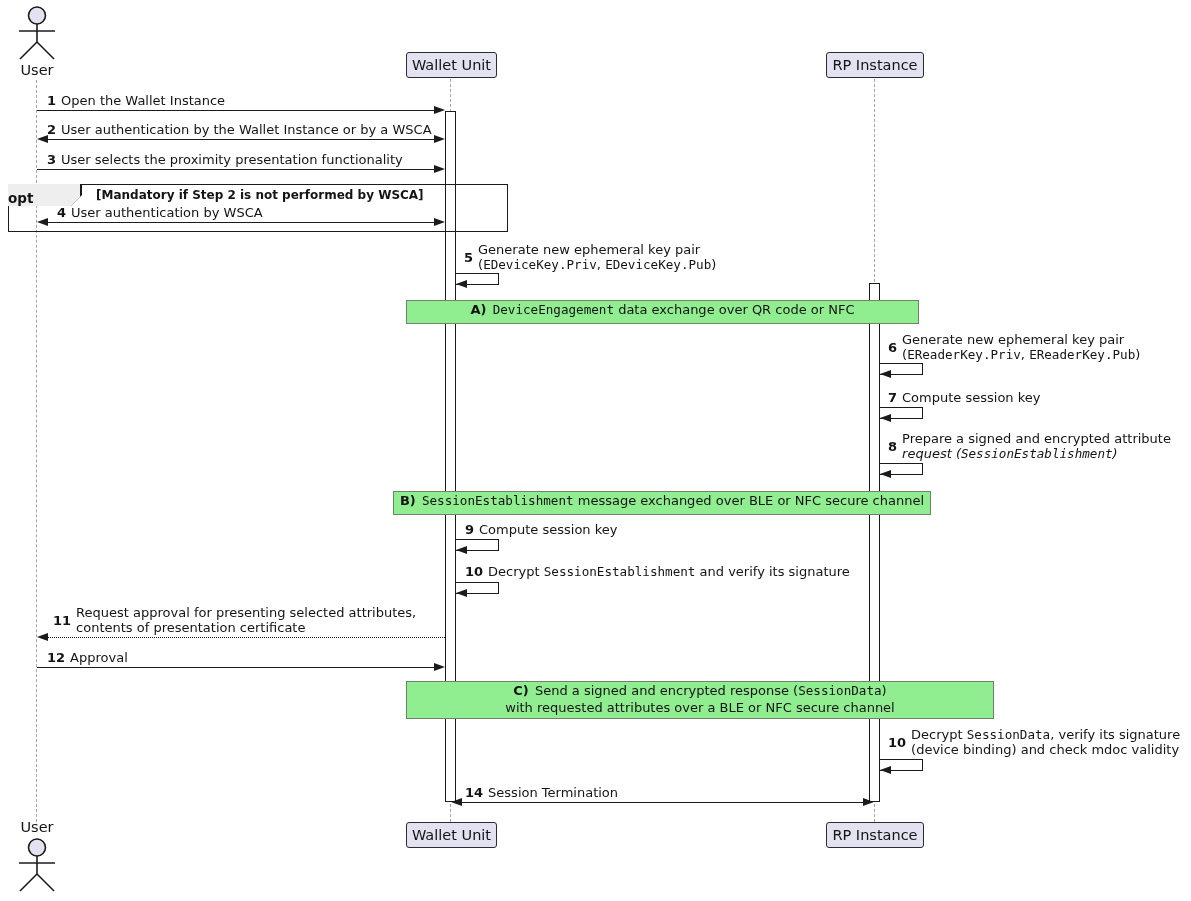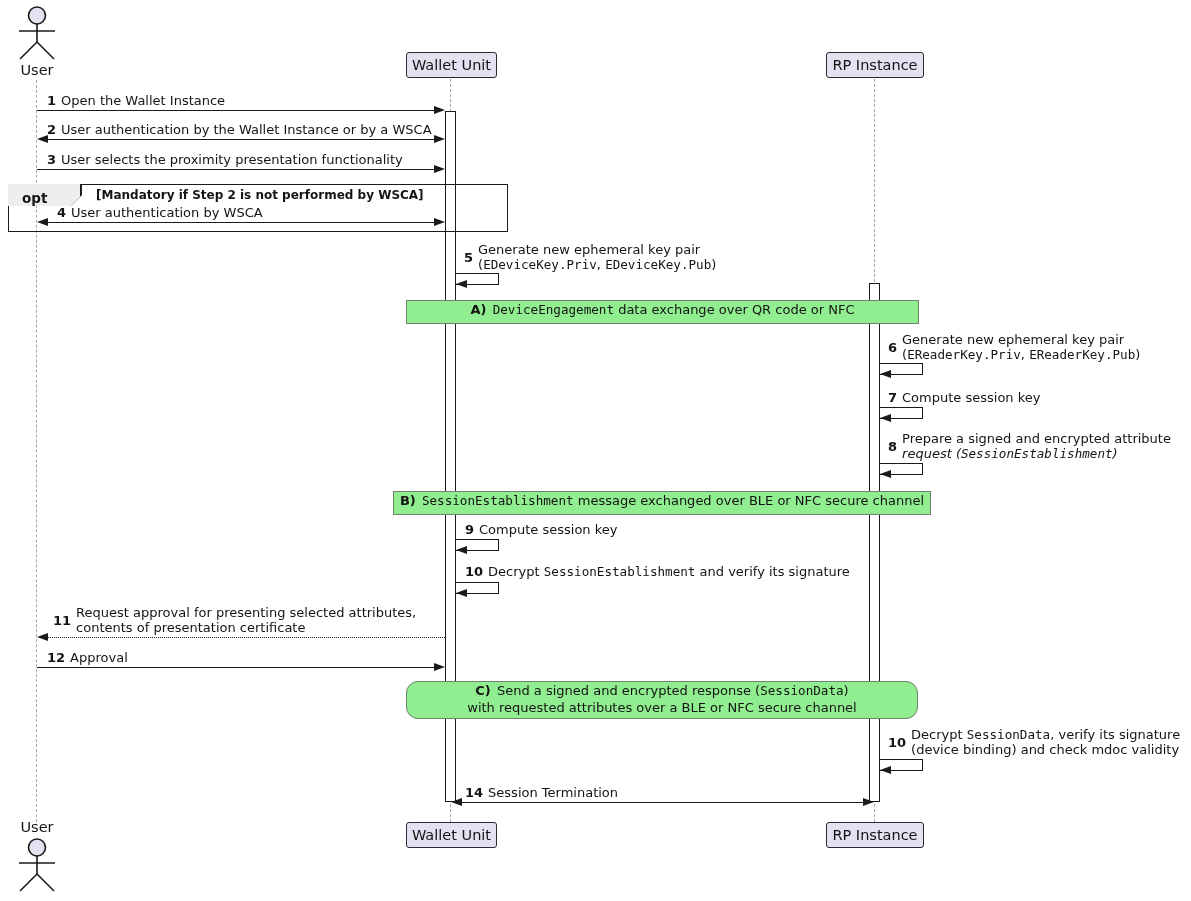--- a/index.html
+++ b/index.html
@@ -32,21 +32,21 @@
   }
   .band b{margin-right:2px;}
   .frag{position:absolute;border:1.7px solid #1b1b1b;box-sizing:border-box;background:transparent;}
   .frag-tab-outer{
     position:absolute;left:8px;top:184px;width:74px;height:22px;background:#1b1b1b;
     clip-path:polygon(0 0,100% 0,100% 50%,85% 100%,0 100%);
   }
   .frag-tab-inner{
     position:absolute;left:0px;top:0px;width:72px;height:28px;background:#EEEEEE;
     clip-path:polygon(0 0,100% 0,100% 50%,85% 100%,0 100%);
-    display:flex;align-items:center;font-weight:bold;font-size:13.5px;padding-left:14px;box-sizing:border-box;color:#141414;
+    display:flex;align-items:center;font-weight:bold;font-size:13.5px;box-sizing:border-box;color:#141414;
   }
   .guard{position:absolute;font-weight:bold;font-size:12px;white-space:nowrap;}
   svg.actor{position:absolute;overflow:visible;}
 </style>
 </head>
 <body>
 
 <div id="canvas">
 
   <div class="lifeline" style="left:36px;top:80px;height:742px;"></div>
@@ -169,21 +169,21 @@
   </div>
   <div class="dotline" style="left:46px;top:637px;width:399px;"></div>
   <div class="ar left" style="left:37px;top:633px;"></div>
 
   <div class="msg" style="left:47px;top:650px;">
     <span class="num">12</span><span>Approval</span>
   </div>
   <div class="hline" style="left:37px;top:667px;width:399px;"></div>
   <div class="ar right" style="left:434px;top:663px;"></div>
 
-  <div class="band" style="left:406px;top:681px;width:512px;height:38px;border-radius:12px;">
+  <div class="band" style="left:406px;top:681px;width:588px;height:38px;">
     <span><b>C)</b> <span>Send a signed and encrypted response (</span><span class="mono">SessionData</span><span>)</span></span>
     <span>with requested attributes over a BLE or NFC secure channel</span>
   </div>
 
   <div class="mline" style="left:888px;top:727px;">
     <span class="num">10</span>
     <span>
       <span style="display:block;"><span>Decrypt </span><span class="mono">SessionData</span><span>, verify its signature</span></span>
       <span style="display:block;">(device binding) and check mdoc validity</span>
     </span>

